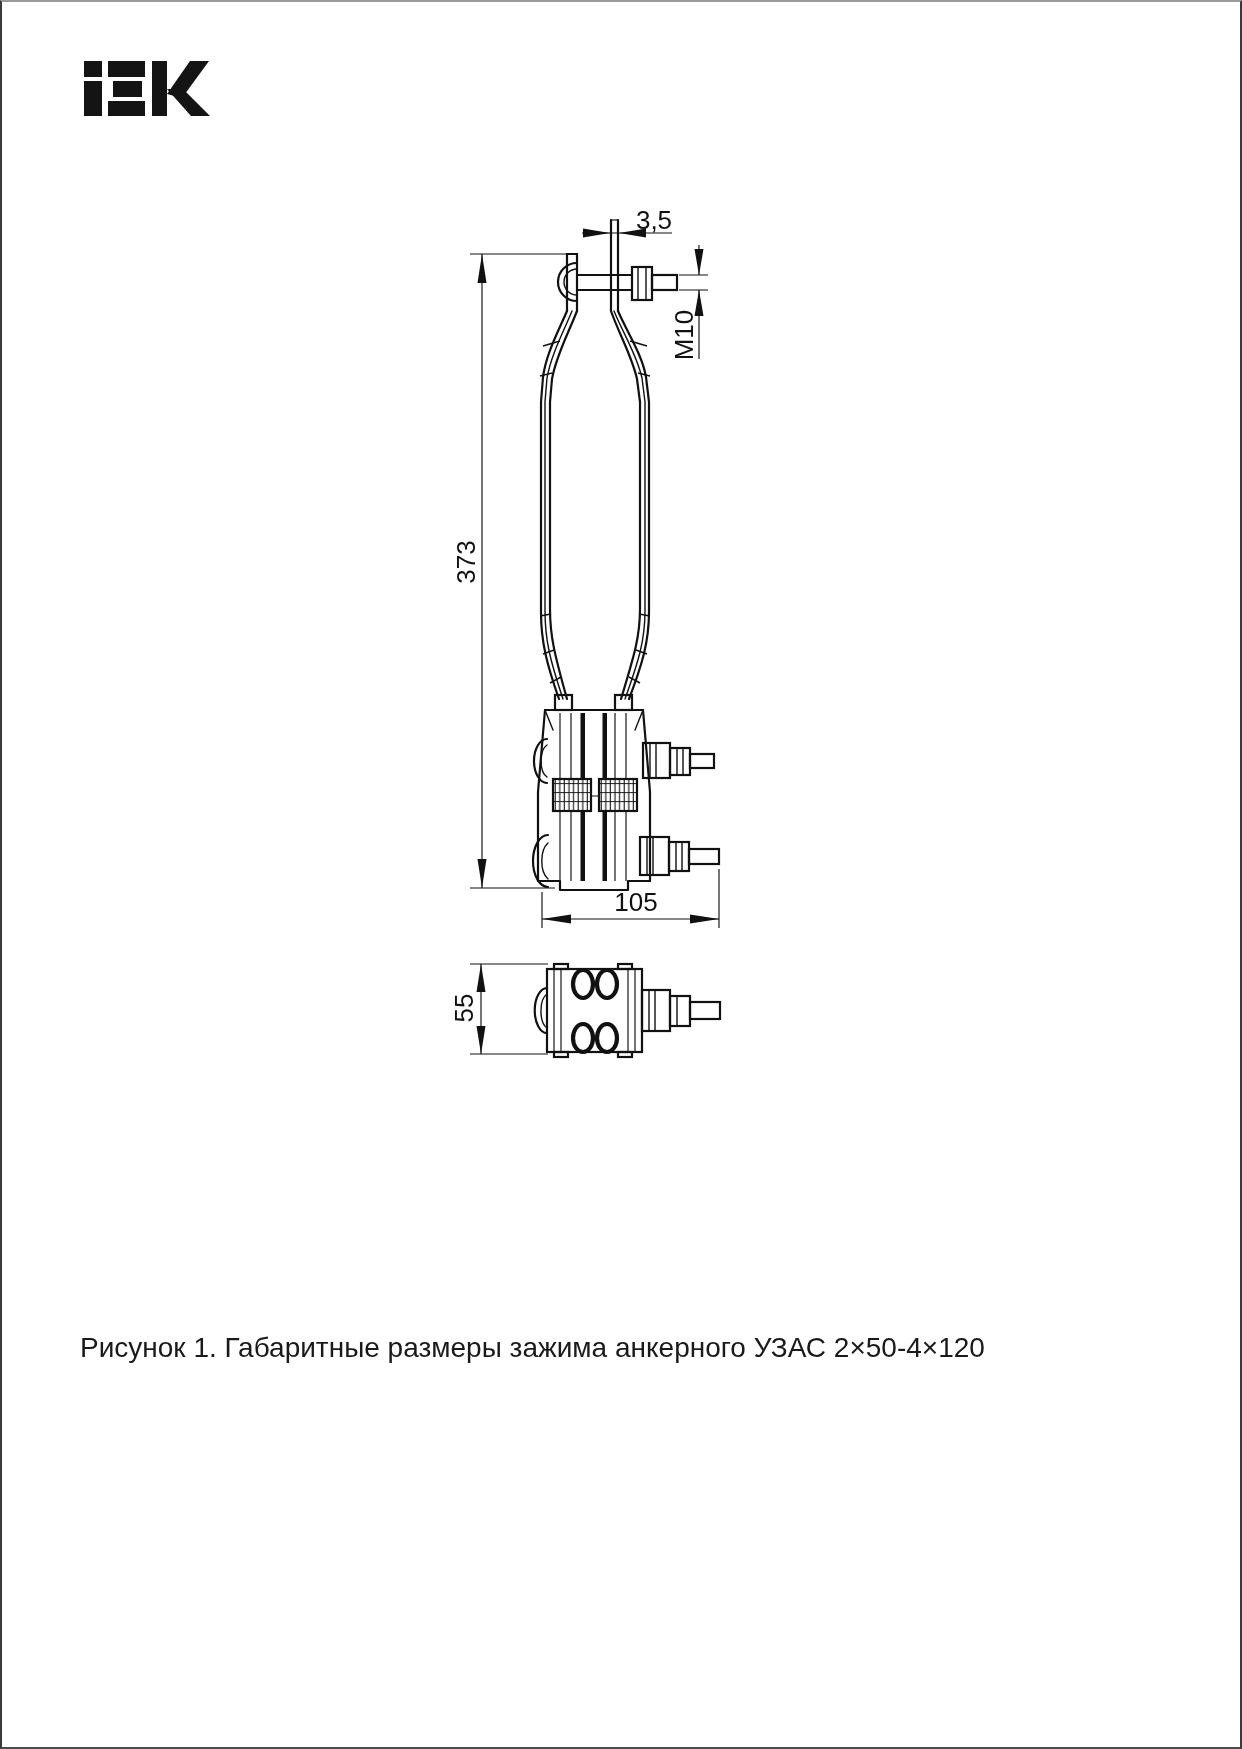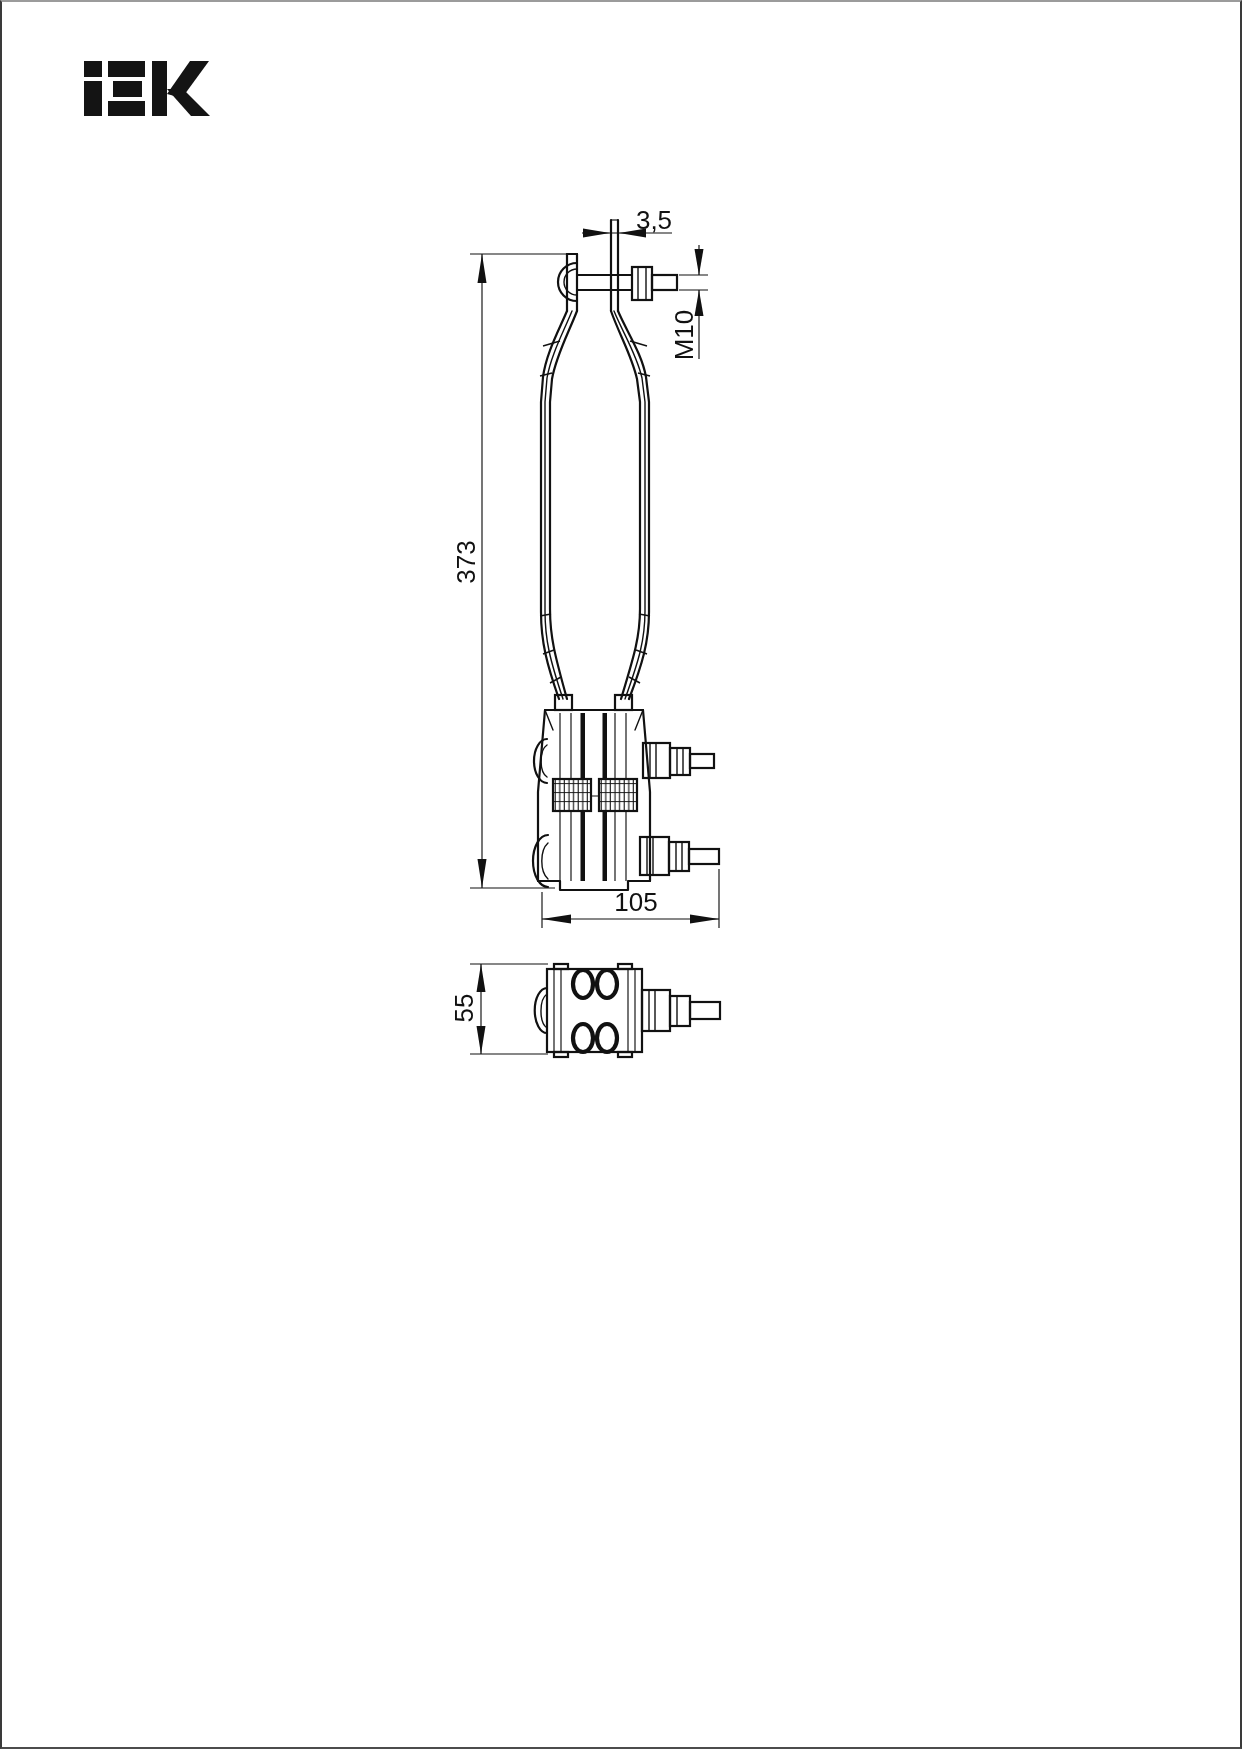--- a/index.html
+++ b/index.html
@@ -206,13 +206,14 @@
 
     <g>
       <path class="thin" d="M468,962 H546 M468,1052 H546"></path>
       <path class="thin" d="M479,962 V1052"></path>
       <polygon class="arr" points="479,962 474.5,990 483.5,990"></polygon>
       <polygon class="arr" points="479,1052 474.5,1024 483.5,1024"></polygon>
       <text transform="rotate(-90 464 1006)" x="464" y="1006" text-anchor="middle" dominant-baseline="middle">55</text>
     </g>
   </svg>
 
+  <div class="caption">Рисунок 1. Габаритные размеры зажима анкерного УЗАС 2×50-4×120</div>
 </div>
 
 </body></html>

